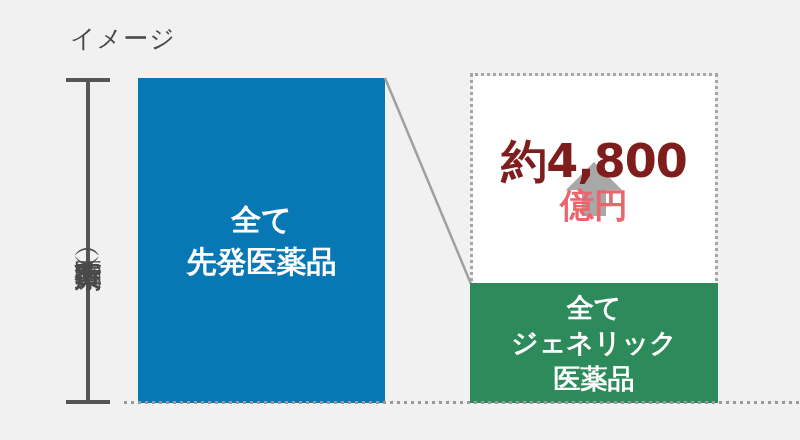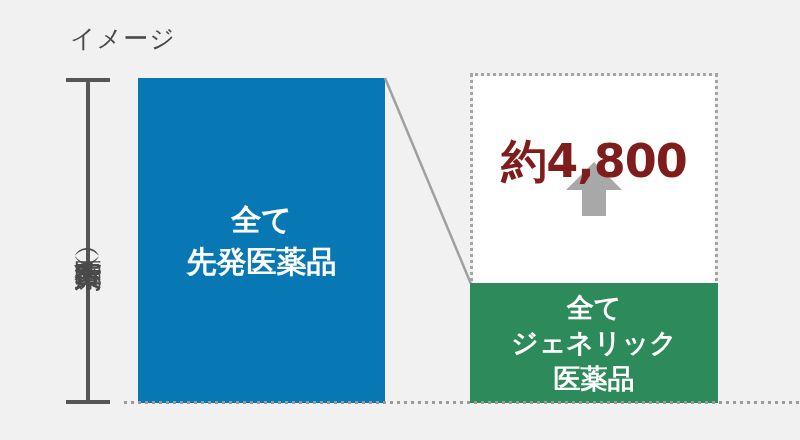--- a/index.html
+++ b/index.html
@@ -226,20 +226,21 @@
   <div id="savings-box">
     <svg class="arrow" id="arrow-up" width="56" height="54" viewBox="0 0 56 54">
       <polygon points="28,0 56,28 40,28 40,54 16,54 16,28 0,28" fill="#a8a8a8"></polygon>
     </svg>
     <svg class="arrow" id="arrow-down" width="50" height="42" viewBox="0 0 50 42">
       <polygon points="25,42 0,16 14,16 14,0 36,0 36,16 50,16" fill="#a8a8a8"></polygon>
     </svg>
   </div>
 
   <div id="savings-amount">約4,800</div>
+  <div id="savings-unit">億円</div>
 
   <div id="generic-bar">
     <div id="generic-bar-label">全て
 ジェネリック
 医薬品</div>
   </div>
 
   <div id="baseline"></div>
 
 </div>

